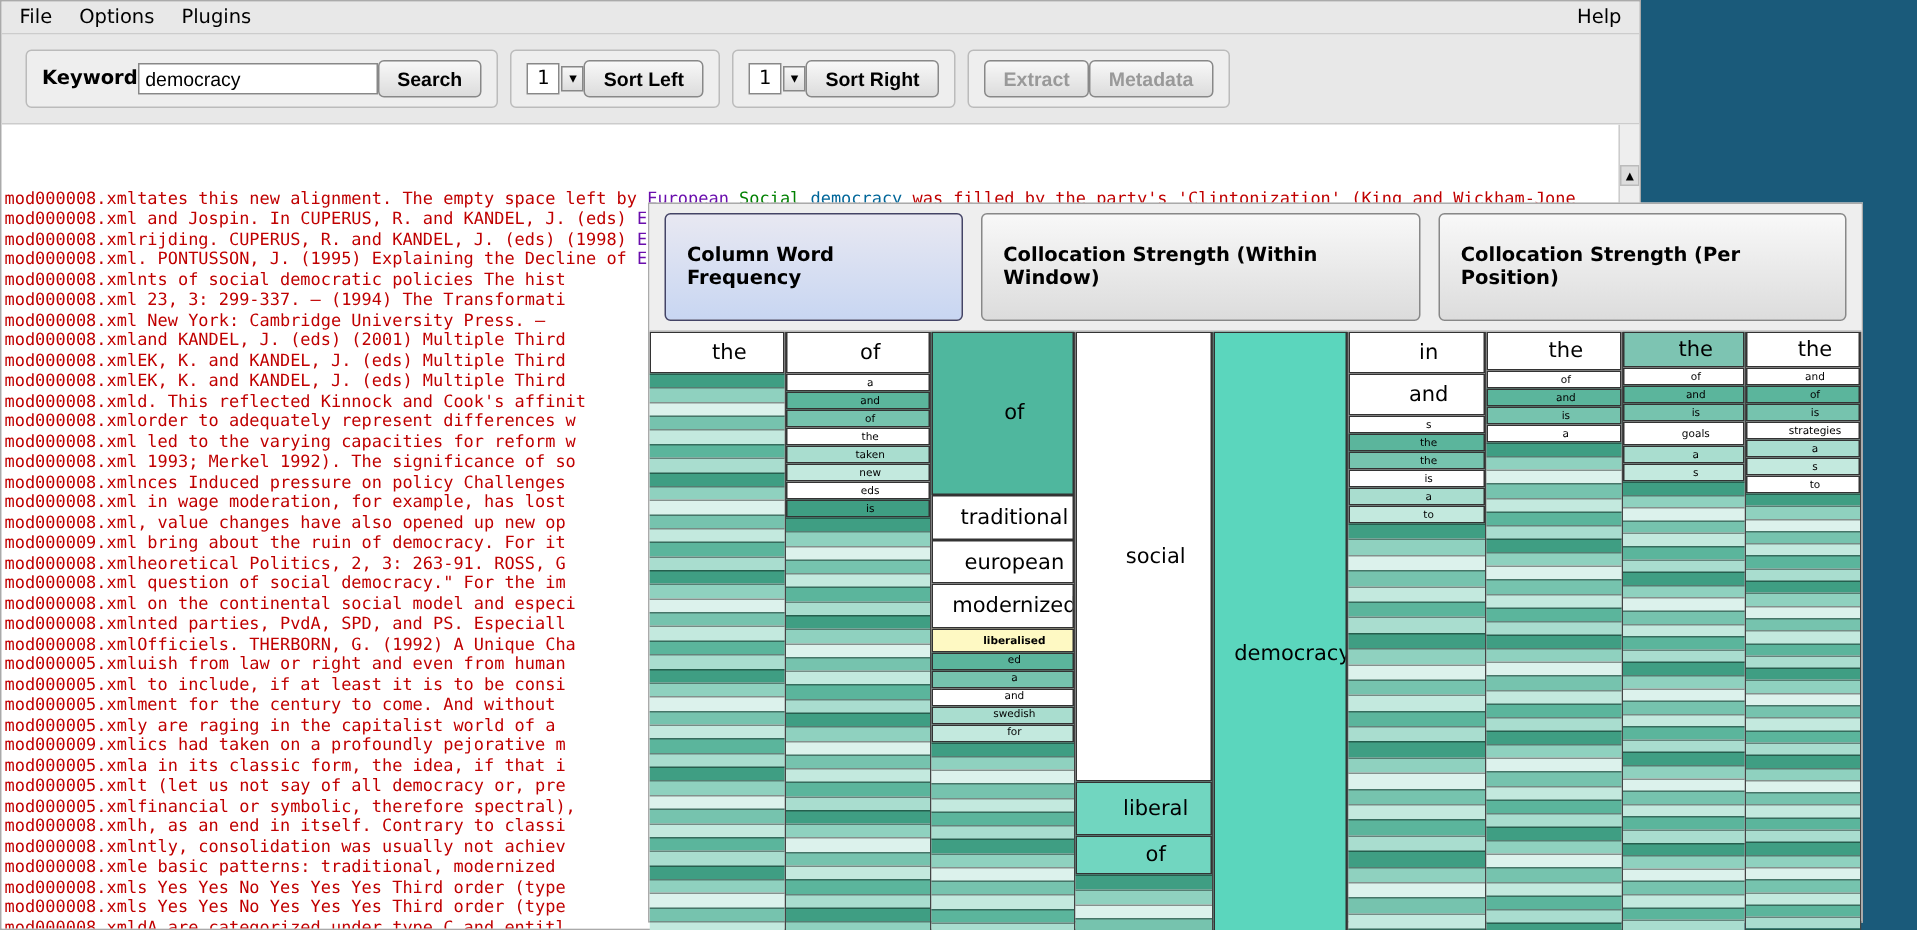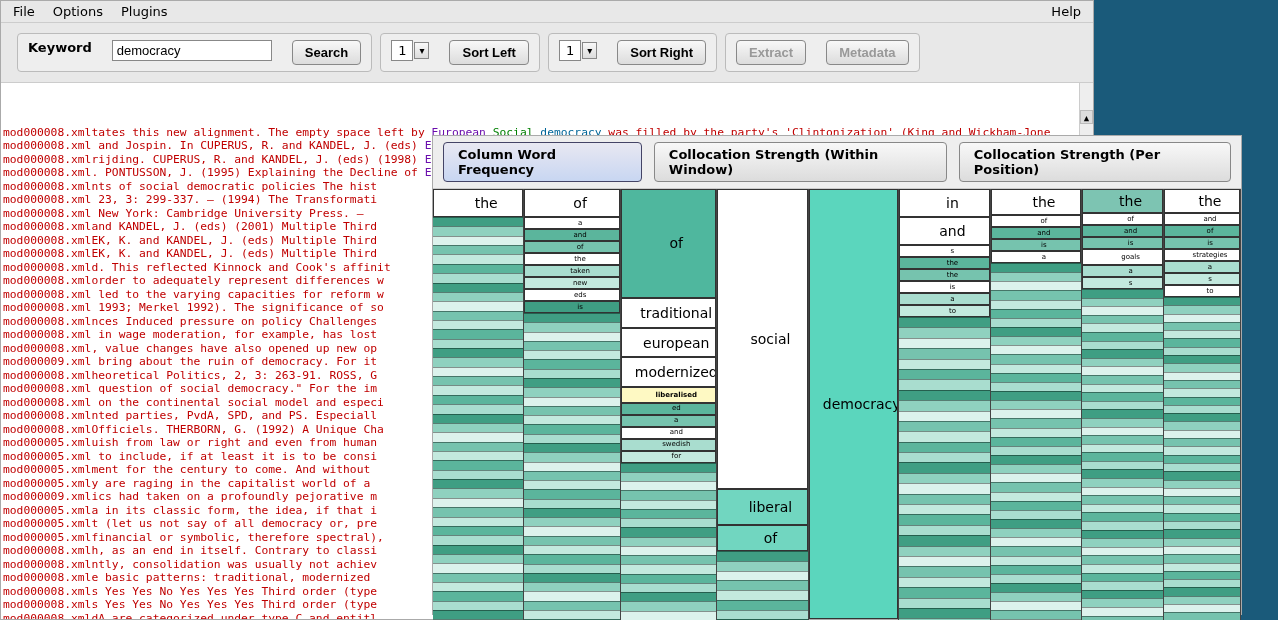--- a/index.html
+++ b/index.html
@@ -2,21 +2,21 @@
 <html><head>
 <meta charset="utf-8">
 <style>
   * { box-sizing: border-box; margin: 0; padding: 0; }
   body { font-family: "DejaVu Sans", Arial, sans-serif; font-size: 12px; background: #1a5a7a; width: 1278px; height: 620px; overflow: hidden; position: relative; }
   .app-window { width: 1094px; height: 620px; background: #e8e8e8; border: 1px solid #aaa; position: relative; overflow: hidden; }
   .menubar { display: flex; gap: 2px; padding: 2px 4px; background: #e8e8e8; border-bottom: 1px solid #ccc; height: 22px; align-items: center; }
   .menubar .menu-item { padding: 2px 8px; cursor: pointer; font-size: 13px; }
   .menubar .spacer { flex: 1; }
   .toolbar { display: flex; gap: 8px; padding: 10px 16px; align-items: center; background: #e8e8e8; }
-  .tool-group { border: 1px solid #bbb; border-radius: 4px; padding: 6px 10px; display: inline-flex; align-items: flex-start; gap: 20px; background: #eee; }
+  .tool-group { border: 1px solid #bbb; border-radius: 4px; padding: 6px 10px; display: inline-flex; align-items: center; gap: 0; background: #eee; }
   .label { font-size: 13px; font-weight: bold; }
   .text-input { border: 1px solid #888; padding: 2px 4px; font-size: 13px; width: 160px; background: #fff; }
   .btn { border: 1px solid #888; border-radius: 4px; background: linear-gradient(#f8f8f8,#dcdcdc); padding: 4px 12px; font-size: 13px; font-weight: bold; cursor: pointer; }
   .btn.disabled { color: #999; cursor: default; }
   .spinner { display: inline-flex; align-items: center; gap: 1px; }
   .spinner .num { border: 1px solid #888; background: #fff; padding: 2px 6px; font-size: 13px; }
   .spinner .arrow { border: 1px solid #888; background: linear-gradient(#f8f8f8,#dcdcdc); padding: 2px 4px; font-size: 10px; cursor: pointer; }
   .concordance { font-family: "DejaVu Sans Mono", monospace; font-size: 11.3px; line-height: 13.5px; padding: 2px 0 0 2px; background: #fff; white-space: pre; overflow: hidden; position: relative; height: 540px; border-top: 1px solid #ccc;}
   .concordance .row { display: block; }
   .src { color: #c00000; }
@@ -24,21 +24,21 @@
   .eu  { color: #6a0dad; }
   .soc { color: #008000; }
   .dem { color: #006699; }
   .scrollbar-v { position: absolute; right: 0; top: 0; height: 200px; width: 14px; background: #eee; border-left: 1px solid #ccc; }
   .scrollbar-v .arrow-up, .scrollbar-v .arrow-down { height: 14px; background: #ddd; text-align: center; font-size: 9px; line-height: 14px; border: 1px solid #bbb;}
   .scrollbar-v .thumb { margin-top: 4px; height: 6px; background: #bbb; border: 1px solid #999; }
 
   
   .viz-panel { position: absolute; left: 432px; top: 135px; width: 810px; height: 480px; background: #f4f4f4; border: 1px solid #aaa; }
   .viz-tabs { display: flex; gap: 12px; padding: 6px 10px; background: #eee; border-bottom: 1px solid #ccc; }
-  .viz-tab { border: 1px solid #888; border-radius: 4px; background: linear-gradient(#f8f8f8,#dcdcdc); padding: 4px 14px; font-size: 13px; font-weight: bold; cursor: pointer; }
+  .viz-tab { border: 1px solid #888; border-radius: 4px; background: linear-gradient(#f8f8f8,#dcdcdc); padding: 20px 14px; font-size: 13px; font-weight: bold; cursor: pointer; }
   .viz-tab.active { background: linear-gradient(#e8e8f2,#c8d6f2); border-color: #446; }
   .viz-body { display: flex; height: 440px; overflow: hidden; }
   .col { border-right: 1px solid #444; display: flex; flex-direction: column; }
   .cell { border: 1px solid #333; display: flex; align-items: center; justify-content: center; font-size: 14px; font-weight: 500; overflow: hidden; padding-left: 16px; }
   .c-white { background: #fff; }
   .c-tiny { font-size: 7px; line-height: 7px; font-weight: normal;}
 </style>
 </head>
 <body>
 

